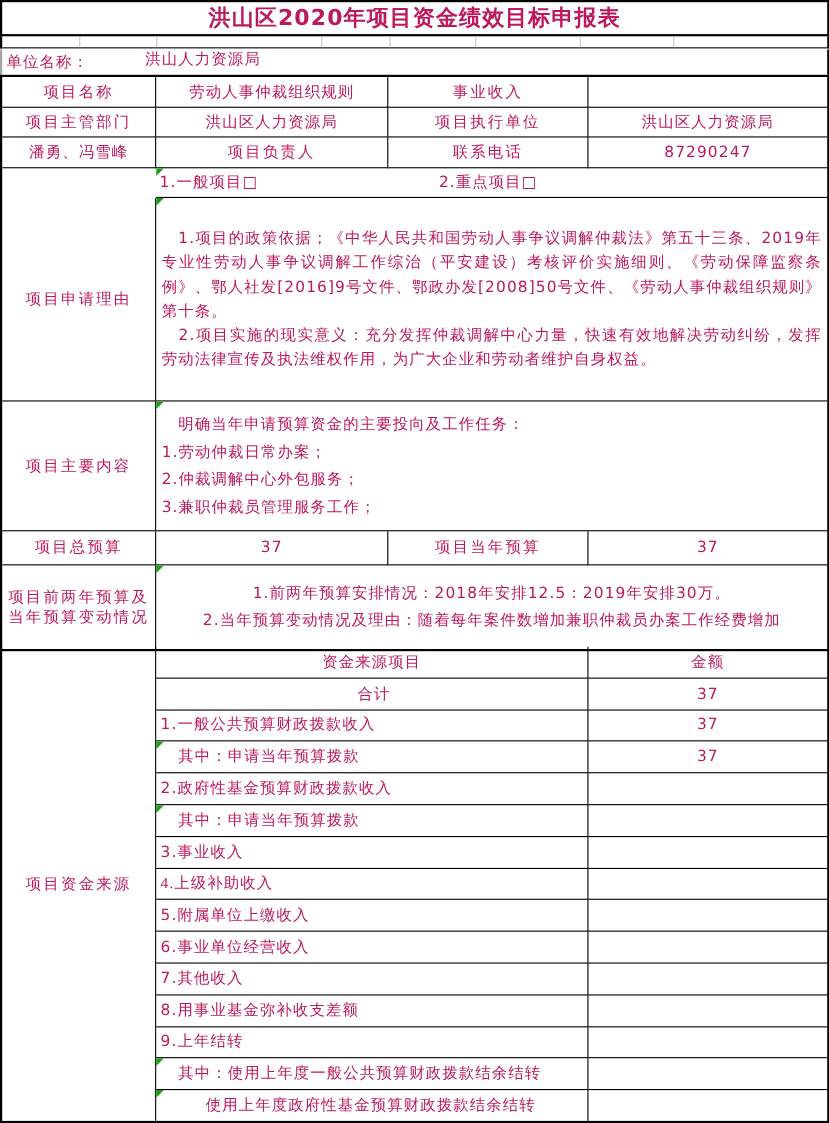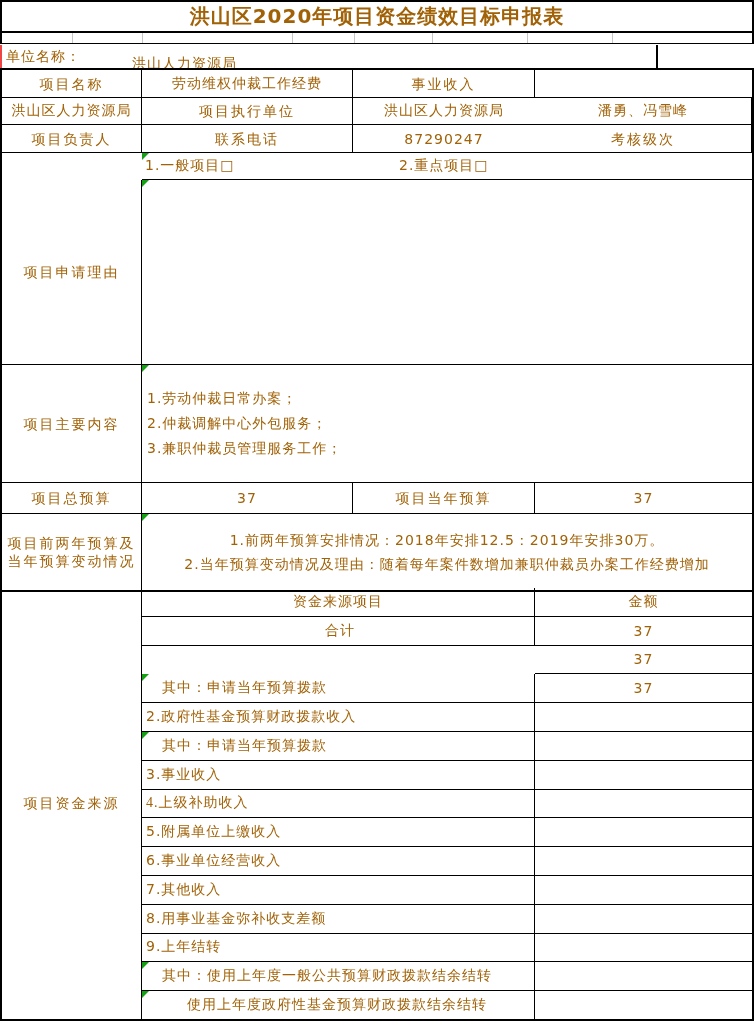--- a/index.html
+++ b/index.html
@@ -1,36 +1,36 @@
 <!DOCTYPE html>
 <html><head>
 <meta charset="utf-8">
 <style>
   html,body{margin:0;padding:0;background:#fff;}
   .sheet{
     position:relative;width:754px;height:1021px;background:#ffffff;
-    font-family:"DejaVu Sans",sans-serif;color:#a16207;font-size:14px;overflow:hidden;
+    font-family:"DejaVu Sans",sans-serif;color:#be185d;font-size:14px;overflow:hidden;
   }
   .abs{position:absolute;box-sizing:border-box;}
 
   
   #title-block{
     top:0;left:0;width:754px;height:33px;border:2px solid #000;
     display:flex;align-items:center;justify-content:center;
     font-weight:bold;font-size:20px;letter-spacing:1px;
   }
   
   #spacer-row{top:33px;left:0;width:754px;height:11px;border-left:2px solid #000;border-right:2px solid #000;border-bottom:1.5px solid #000;}
   .grid-line{position:absolute;top:0;width:1px;height:100%;background:#c6c6c6;}
 
   
-  #unit-row{top:44.5px;left:0;width:658px;height:23.5px;border-left:2px solid #ef4444;border-right:2px solid #000;
+  #unit-row{top:44.5px;left:0;width:754px;height:23.5px;border-left:2px solid #a3a3a3;border-right:2px solid #000;
     display:block;}
   #unit-row .lbl{position:absolute;left:4px;top:3px;letter-spacing:1px;}
-  #unit-row .val{position:absolute;left:130px;top:10px;letter-spacing:1px;}
+  #unit-row .val{position:absolute;left:130px;top:0;letter-spacing:1px;}
 
   
   #main-table{
     top:68px;left:0;width:754px;height:524px;border:2px solid #000;
     display:grid;grid-template-columns:140px 211px 182px auto;
     grid-template-rows:28px 27px 28px 27px 185px 118px 31px auto;
   }
   .cell{
     position:relative;border-right:1.5px solid #000;border-bottom:1.5px solid #000;
     display:flex;align-items:center;justify-content:center;
@@ -89,49 +89,54 @@
   </div>
 
   <div class="abs" id="unit-row">
     <span class="lbl">单位名称：</span>
     <span class="val">洪山人力资源局</span>
   </div>
 
   <div class="abs" id="main-table">
 
     <div class="cell lblcell">项目名称</div>
-    <div class="cell">劳动维权仲裁工作经费</div>
+    <div class="cell">劳动人事仲裁组织规则</div>
     <div class="cell lblcell">事业收入</div>
     <div class="cell lastcol"></div>
 
+    <div class="cell lblcell">项目主管部门</div>
     <div class="cell">洪山区人力资源局</div>
     <div class="cell lblcell">项目执行单位</div>
     <div class="cell lastcol">洪山区人力资源局</div>
 
     <div class="cell">潘勇、冯雪峰</div>
     <div class="cell lblcell">项目负责人</div>
     <div class="cell lblcell">联系电话</div>
     <div class="cell lastcol">87290247</div>
 
-    <div class="cell lblcell">考核级次</div>
     <div class="cell span3 lastcol left" id="level-cell">
       <span class="tri"></span>
       <span style="padding-left:3px">1.一般项目□</span>
       <span id="level-opt2">2.重点项目□</span>
     </div>
 
     <div class="cell lblcell">项目申请理由</div>
     <div class="cell span3 lastcol" id="reason-cell">
       <span class="tri"></span>
+      <div class="parbox">
+        <p>　1.项目的政策依据；《中华人民共和国劳动人事争议调解仲裁法》第五十三条、2019年专业性劳动人事争议调解工作综治（平安建设）考核评价实施细则、《劳动保障监察条例》、鄂人社发[2016]9号文件、鄂政办发[2008]50号文件、《劳动人事仲裁组织规则》第十条。</p>
+        <p>　2.项目实施的现实意义：充分发挥仲裁调解中心力量，快速有效地解决劳动纠纷，发挥劳动法律宣传及执法维权作用，为广大企业和劳动者维护自身权益。</p>
+      </div>
     </div>
 
     <div class="cell lblcell">项目主要内容</div>
     <div class="cell span3 lastcol" id="content-cell">
       <span class="tri"></span>
       <div class="parbox">
+        <p>　明确当年申请预算资金的主要投向及工作任务：</p>
         <p>1.劳动仲裁日常办案；</p>
         <p>2.仲裁调解中心外包服务；</p>
         <p>3.兼职仲裁员管理服务工作；</p>
       </div>
     </div>
 
     <div class="cell lblcell">项目总预算</div>
     <div class="cell">37</div>
     <div class="cell lblcell">项目当年预算</div>
     <div class="cell lastcol">37</div>
@@ -151,20 +156,21 @@
     </div>
   </div>
 
   <div class="abs" id="funding-table">
     <div id="funding-label">项目资金来源</div>
     <div class="fname center" style="grid-row:1">资金来源项目</div>
     <div class="famt" style="grid-row:1">金额</div>
 
   <div class="fname ind0 center" style="grid-row: 2;">合计</div>
       <div class="famt" style="grid-row: 2;">37</div>
+      <div class="fname ind0" style="grid-row: 3;">1.一般公共预算财政拨款收入</div>
       <div class="famt" style="grid-row: 3;">37</div>
       <div class="fname ind1" style="grid-row: 4;"><span class="tri"></span>其中：申请当年预算拨款</div>
       <div class="famt" style="grid-row: 4;">37</div>
       <div class="fname ind0" style="grid-row: 5;">2.政府性基金预算财政拨款收入</div>
       <div class="famt" style="grid-row: 5;"></div>
       <div class="fname ind1" style="grid-row: 6;"><span class="tri"></span>其中：申请当年预算拨款</div>
       <div class="famt" style="grid-row: 6;"></div>
       <div class="fname ind0" style="grid-row: 7;">3.事业收入</div>
       <div class="famt" style="grid-row: 7;"></div>
       <div class="fname ind0" style="grid-row: 8; font-family: Liberation Serif, serif;">4.上级补助收入</div>

